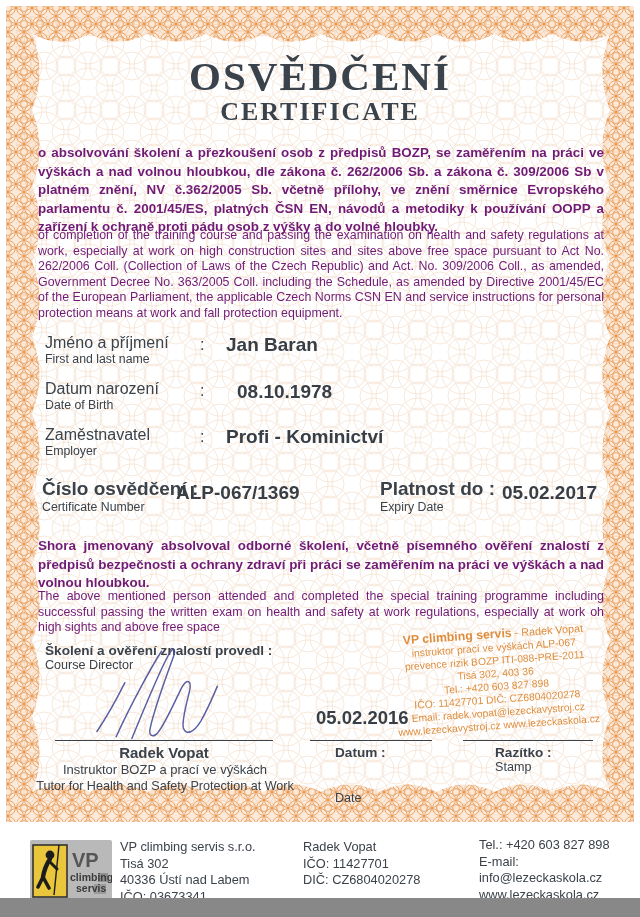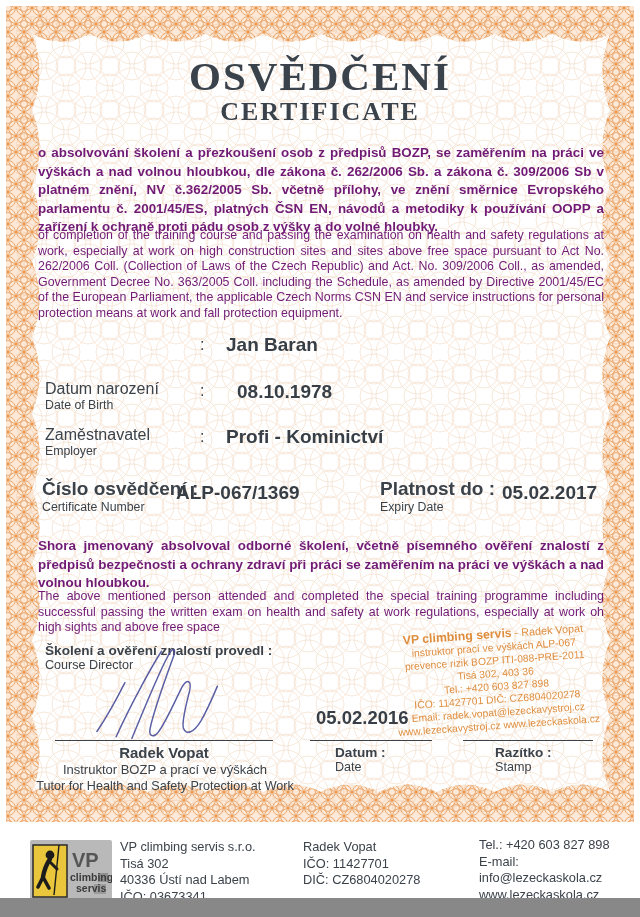--- a/index.html
+++ b/index.html
@@ -79,20 +79,24 @@
       q-28.9,-15 -57.8,0 q-28.9,-15 -57.8,0 q-28.9,-15 -57.8,0 q-28.9,-15 -57.8,0 q-28.9,-15 -57.8,0 q-28.9,-15 -57.8,0 q-28.9,-15 -57.8,0 q-28.9,-15 -57.8,0 q-28.9,-15 -57.8,0 q-28.9,-15 -57.8,0
       q15,-37.9 0,-75.8 q15,-37.9 0,-75.8 q15,-37.9 0,-75.8 q15,-37.9 0,-75.8 q15,-37.9 0,-75.8 q15,-37.9 0,-75.8 q15,-37.9 0,-75.8 q15,-37.9 0,-75.8 q15,-37.9 0,-75.8 q15,-37.9 0,-75.8 Z"></path>
   </svg>
 
   <div class="abs title-cz">OSVĚDČENÍ</div>
   <div class="abs title-en">CERTIFICATE</div>
 
   <div class="abs para cz-para" style="top:144px;">o absolvování školení a přezkoušení osob z předpisů BOZP, se zaměřením na práci ve výškách a nad volnou hloubkou, dle zákona č. 262/2006 Sb. a zákona č. 309/2006 Sb v platném znění, NV č.362/2005 Sb. včetně přílohy, ve znění směrnice Evropského parlamentu č. 2001/45/ES, platných ČSN EN, návodů a metodiky k používání OOPP a zařízení  k ochraně proti pádu osob z výšky a do volné hloubky.</div>
   <div class="abs para en-para" style="top:228px;">of completion of the training course and passing the examination on health and safety regulations at work, especially at work on high construction sites and sites above free space pursuant to Act No. 262/2006 Coll. (Collection of Laws of the Czech Republic) and Act. No. 309/2006 Coll., as amended, Government Decree No. 363/2005 Coll. including the Schedule, as amended by Directive 2001/45/EC of the European Parliament, the applicable Czech Norms CSN EN and service instructions for personal protection means at work and fall protection equipment.</div>
 
+  <div class="abs" style="left:45px; top:334px;">
+    <div class="f-label">Jméno a příjmení</div>
+    <div class="f-sub">First and last name</div>
+  </div>
   <div class="abs f-colon" style="left:200px; top:336px;">:</div>
   <div class="abs f-value" style="left:226px; top:334px;">Jan Baran</div>
 
   <div class="abs" style="left:45px; top:380px;">
     <div class="f-label">Datum narození</div>
     <div class="f-sub">Date of Birth</div>
   </div>
   <div class="abs f-colon" style="left:200px; top:382px;">:</div>
   <div class="abs f-value" style="left:237px; top:381px;">08.10.1978</div>
 
@@ -144,21 +148,21 @@
   <div class="abs" style="left:316px; top:707px; font-size:18.5px; font-weight:bold; color:#373e46;">05.02.2016</div>
 
   <div class="abs hline" style="left:55px; top:740px; width:218px;"></div>
   <div class="abs" style="left:55px; top:744px; width:218px; text-align:center; font-size:15px; font-weight:bold;">Radek Vopat</div>
   <div class="abs" style="left:25px; top:762px; width:280px; text-align:center; font-size:13px;">Instruktor BOZP a prací ve výškách</div>
   <div class="abs" style="left:15px; top:779px; width:300px; text-align:center; font-size:12.6px;">Tutor for Health and Safety Protection at Work</div>
 
   <div class="abs hline" style="left:310px; top:740px; width:122px;"></div>
   <div class="abs" style="left:335px; top:745px;">
     <div style="font-size:13.6px; font-weight:bold;">Datum :</div>
-    <div class="f-sub" style="font-size:12.6px;">Date</div>
+    <div class="f-sub" style="font-size:12.6px;margin-top:31px;">Date</div>
   </div>
 
   <div class="abs hline" style="left:463px; top:740px; width:130px;"></div>
   <div class="abs" style="left:495px; top:745px;">
     <div style="font-size:13.6px; font-weight:bold;">Razítko :</div>
     <div class="f-sub" style="font-size:12.6px;">Stamp</div>
   </div>
 
   <div class="abs" style="left:0; top:828px; width:640px; height:89px; background:#ffffff;">
 

